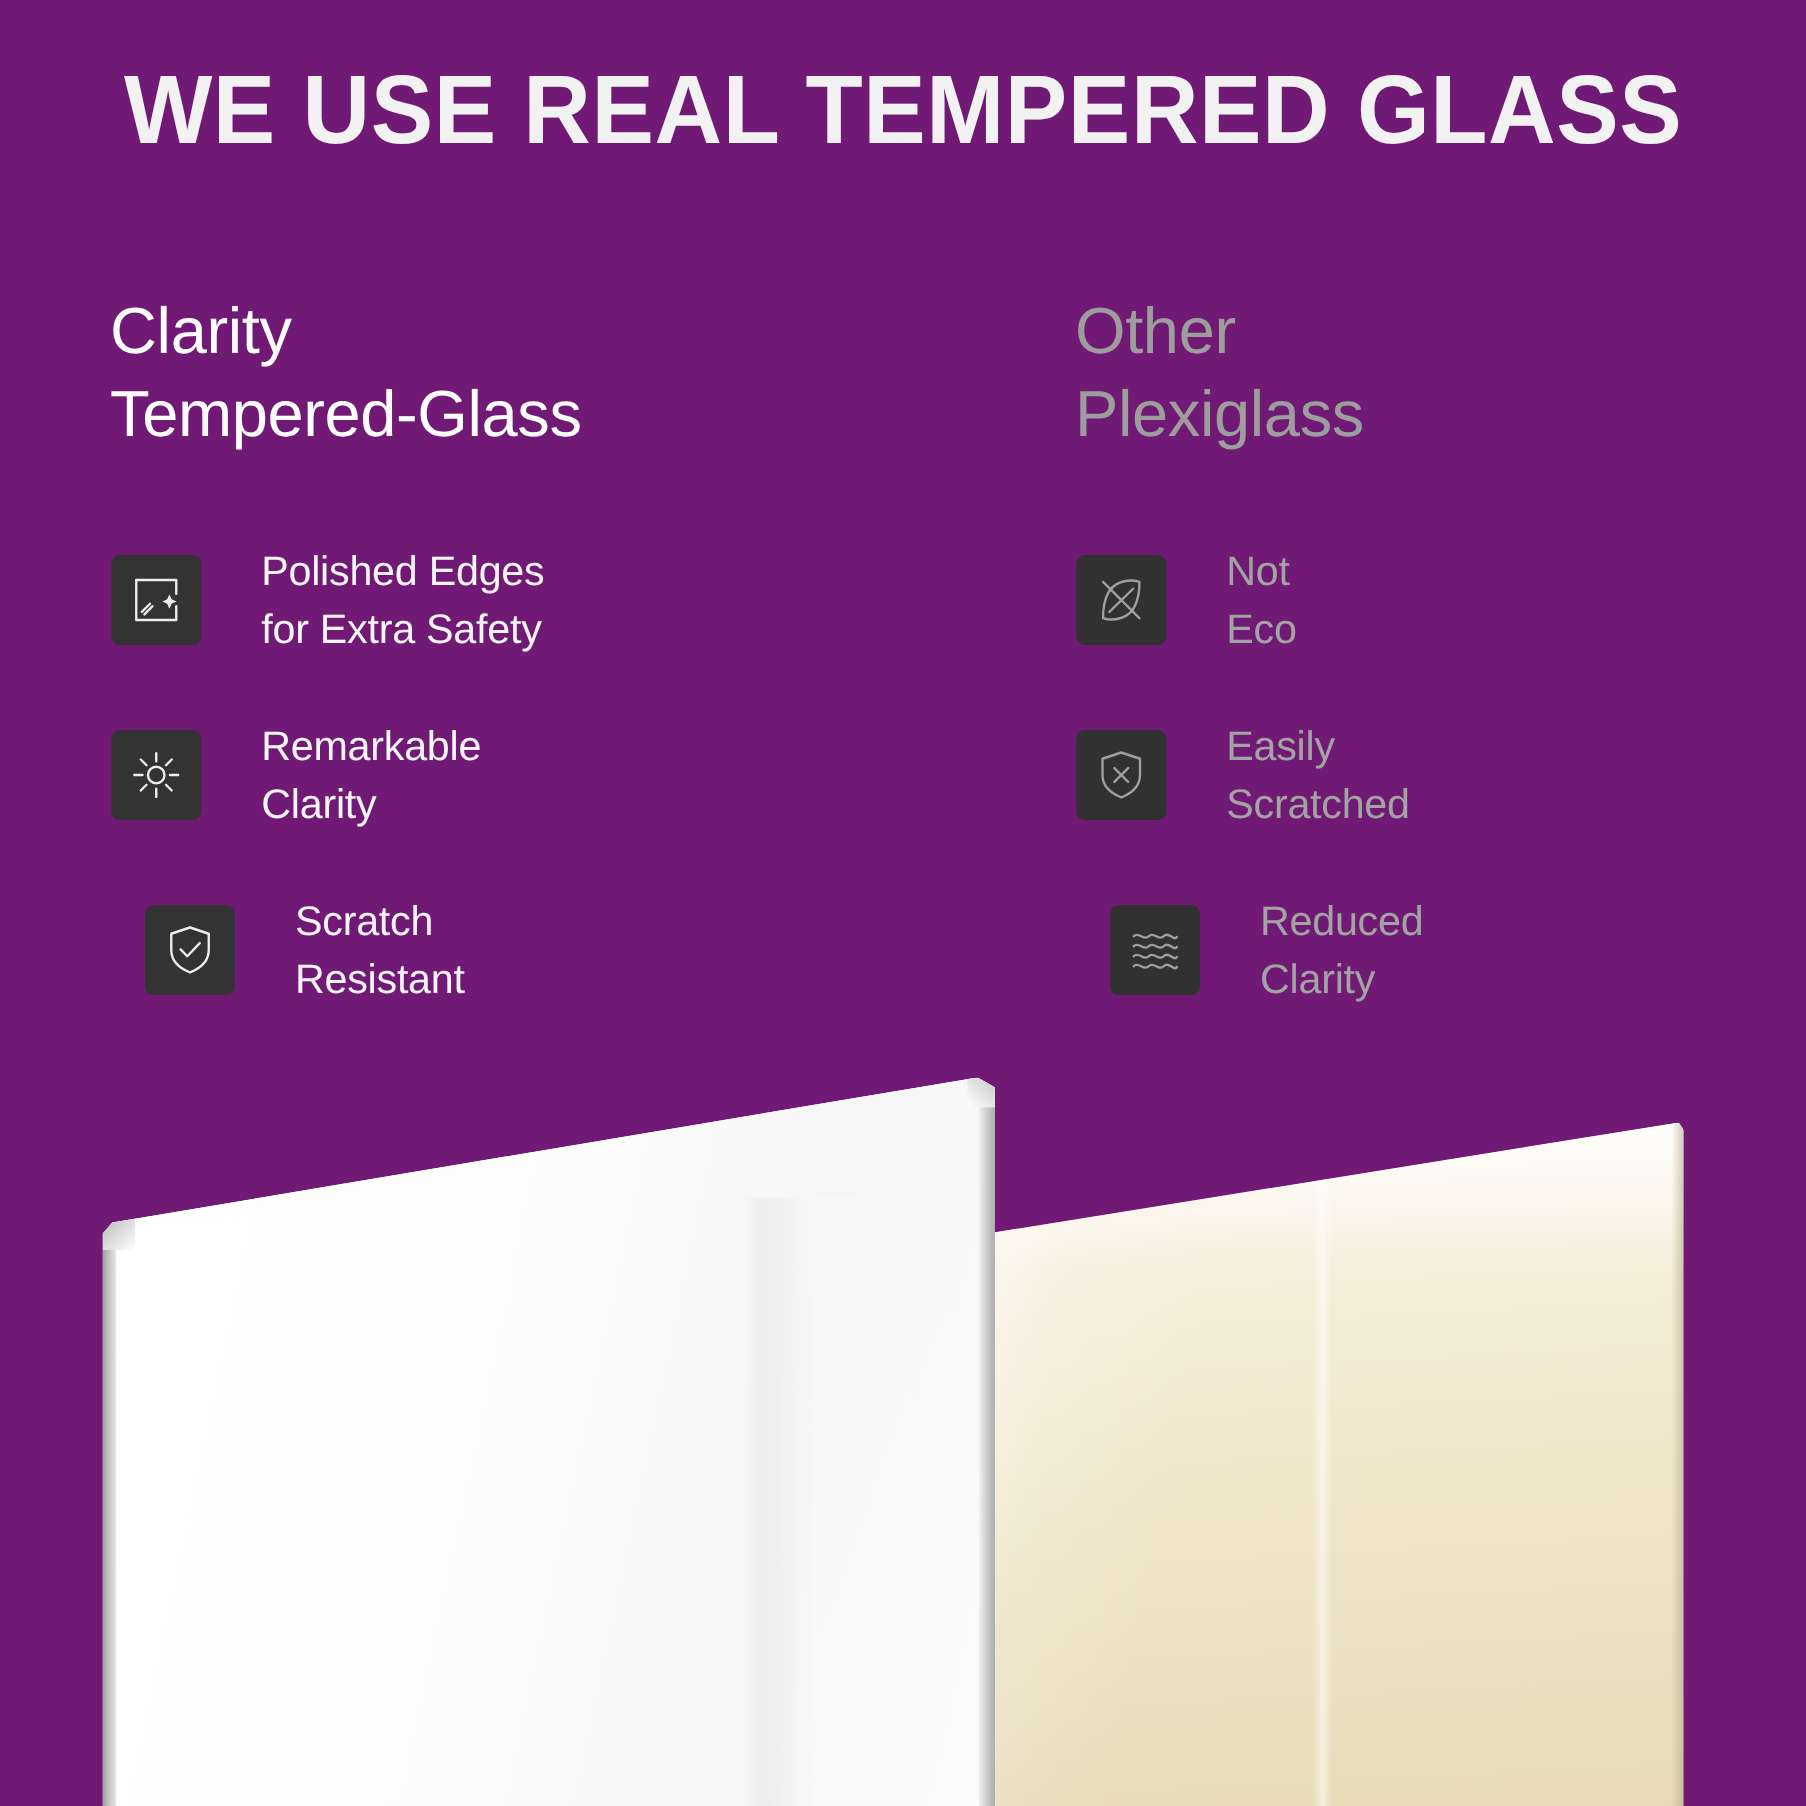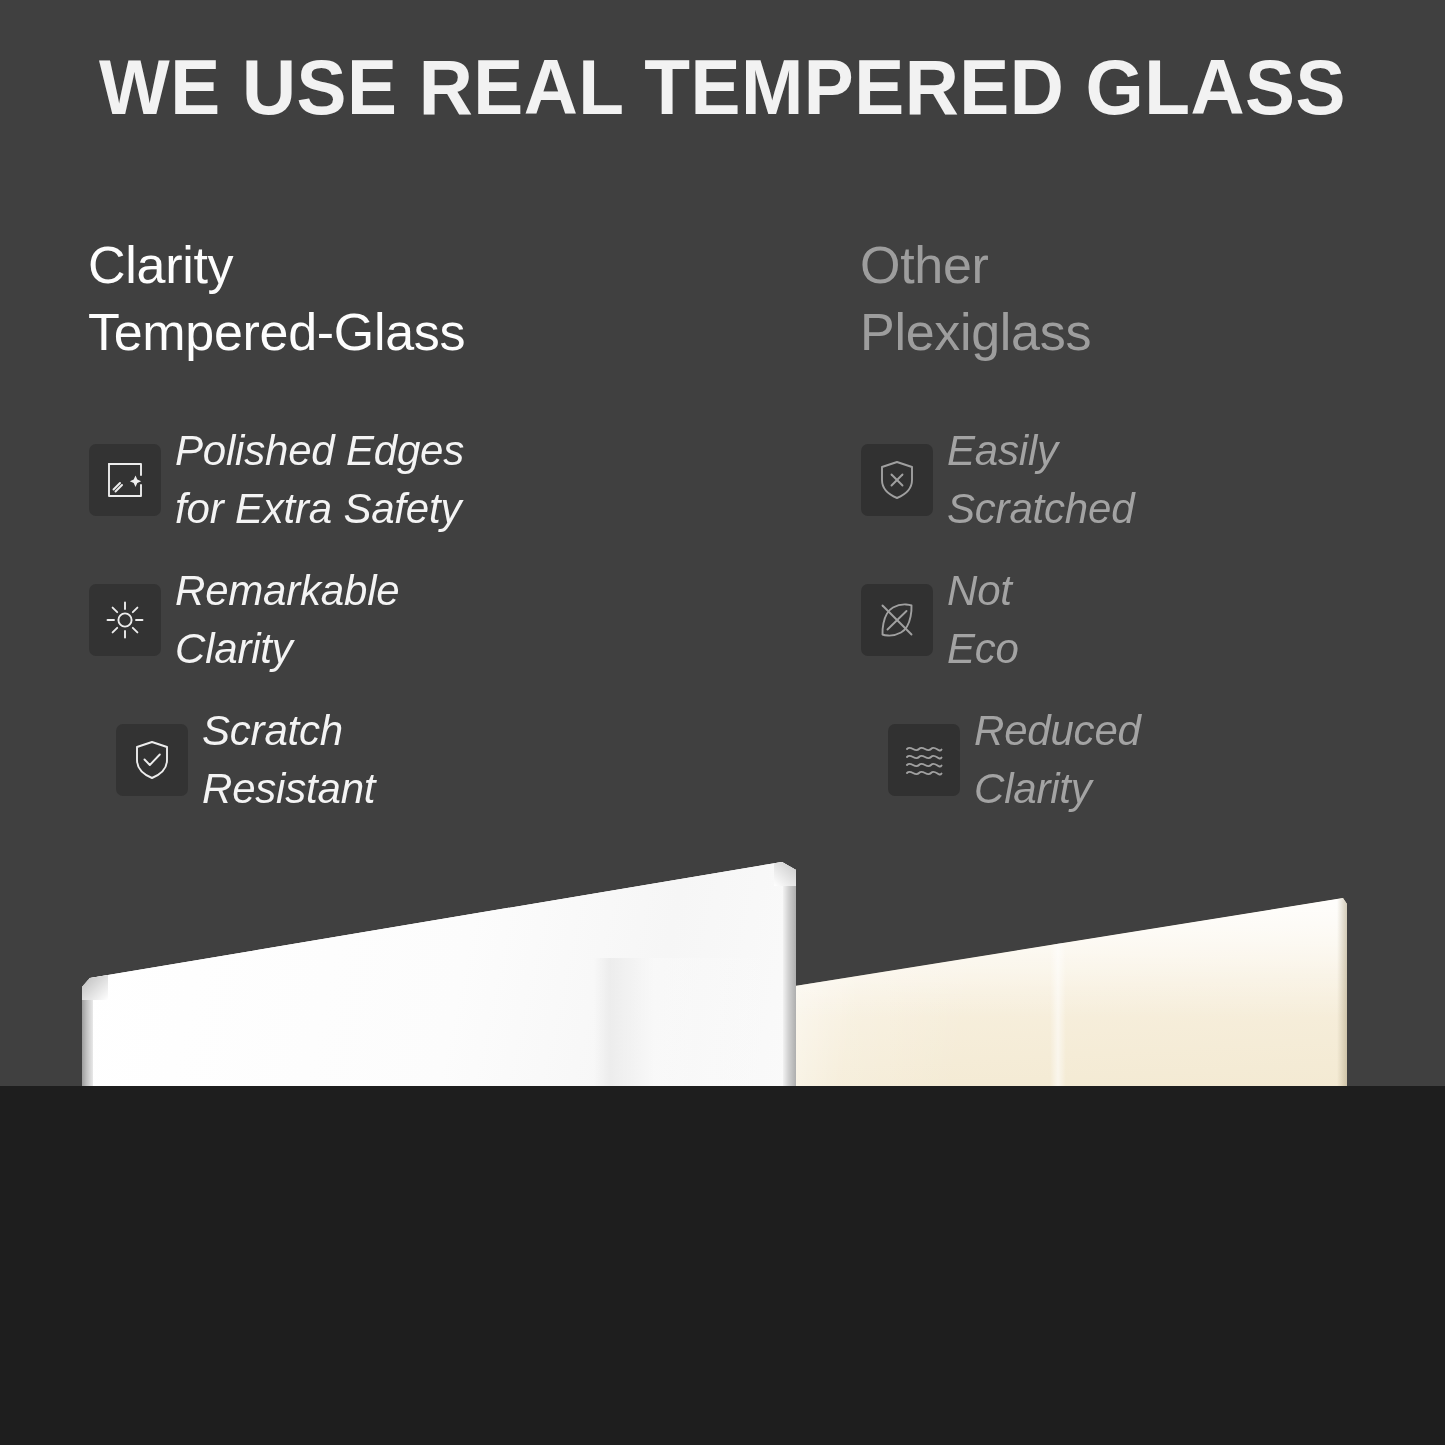--- a/index.html
+++ b/index.html
@@ -5,22 +5,22 @@
   html, body {
     margin: 0;
     padding: 0;
     background: #1e1e1e;
   }
   * { box-sizing: border-box; }
 
   .poster {
     position: relative;
     width: 1445px;
-    height: 1086px;
-    background: #404040;
+    height: 1445px;
+    background: #701a75;
     overflow: hidden;
     font-family: "Liberation Sans", sans-serif;
   }
 
   
   .headline {
     position: absolute;
     left: 0;
     top: 42px;
     width: 1445px;
@@ -74,28 +74,27 @@
     height: 72px;
     border-radius: 7px;
     background: #333333;
     display: flex;
     align-items: center;
     justify-content: center;
   }
   .col-right .icon-tile { background: #313131; }
 
   .feature-label {
-    margin-left: 14px;
+    margin-left: 48px;
     font-family: "Liberation Sans", sans-serif;
     font-weight: 400;
-    font-size: 42px;
+    font-size: 33px;
     line-height: 1.38;
     letter-spacing: -0.2px;
     white-space: pre-line;
-    font-style: italic;
   }
   .col-left  .feature-label { color: #f4f4f4; }
   .col-right .feature-label { color: #a3a3a3; }
 
   
   .photo {
     position: absolute;
     left: 0;
     top: 840px;
     width: 1445px;
@@ -278,39 +277,39 @@
 
   <div class="col col-right">
     <h2 class="col-title">Other
 Plexiglass</h2>
 
     <div class="features">
 
       <div class="feature">
         <span class="icon-tile">
           <svg width="44" height="44" viewBox="0 0 44 44" fill="none" stroke="#a0a0a0" stroke-width="1.9" stroke-linecap="round" stroke-linejoin="round">
+            <path d="M36.5 7.5 C36.5 7.5 37.5 28 26 34.5 C16 40 7.5 36.5 7.5 36.5 C7.5 36.5 6.5 16 18 9.5 C28 4 36.5 7.5 36.5 7.5 z"></path>
+            <path d="M31.5 13 L12.5 31.5"></path>
+            <path d="M7.5 7.5 L36.5 36.5"></path>
+          </svg>
+        </span>
+        <span class="feature-label">Not
+Eco</span>
+      </div>
+
+      <div class="feature">
+        <span class="icon-tile">
+          <svg width="44" height="44" viewBox="0 0 44 44" fill="none" stroke="#a0a0a0" stroke-width="1.9" stroke-linecap="round" stroke-linejoin="round">
             <path d="M22 4 L37 9 V22 C37 30.5 30.5 36.5 22 40 C13.5 36.5 7 30.5 7 22 V9 z"></path>
             <path d="M16.5 16.5 L27.5 27.5"></path>
             <path d="M27.5 16.5 L16.5 27.5"></path>
           </svg>
         </span>
         <span class="feature-label">Easily
 Scratched</span>
-      </div>
-
-      <div class="feature">
-        <span class="icon-tile">
-          <svg width="44" height="44" viewBox="0 0 44 44" fill="none" stroke="#a0a0a0" stroke-width="1.9" stroke-linecap="round" stroke-linejoin="round">
-            <path d="M36.5 7.5 C36.5 7.5 37.5 28 26 34.5 C16 40 7.5 36.5 7.5 36.5 C7.5 36.5 6.5 16 18 9.5 C28 4 36.5 7.5 36.5 7.5 z"></path>
-            <path d="M31.5 13 L12.5 31.5"></path>
-            <path d="M7.5 7.5 L36.5 36.5"></path>
-          </svg>
-        </span>
-        <span class="feature-label">Not
-Eco</span>
       </div>
 
       <div class="feature">
         <span class="icon-tile">
           <svg width="44" height="44" viewBox="0 0 44 44" fill="none" stroke="#a0a0a0" stroke-width="1.9" stroke-linecap="round">
             <path d="M5 11 C9 6.5 13 15.5 17 11 C21 6.5 25 15.5 29 11 C33 6.5 37 15.5 39.5 11.5"></path>
             <path d="M5 19 C9 14.5 13 23.5 17 19 C21 14.5 25 23.5 29 19 C33 14.5 37 23.5 39.5 19.5"></path>
             <path d="M5 27 C9 22.5 13 31.5 17 27 C21 22.5 25 31.5 29 27 C33 22.5 37 31.5 39.5 27.5"></path>
             <path d="M5 35 C9 30.5 13 39.5 17 35 C21 30.5 25 39.5 29 35 C33 30.5 37 39.5 39.5 35.5"></path>
           </svg>

